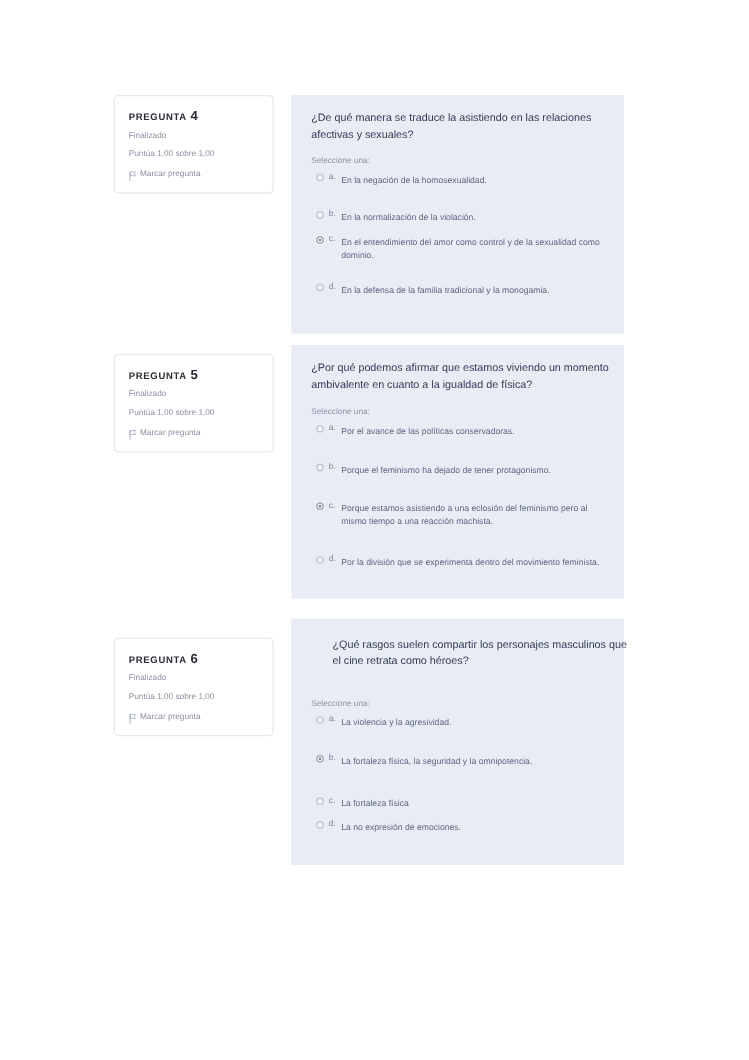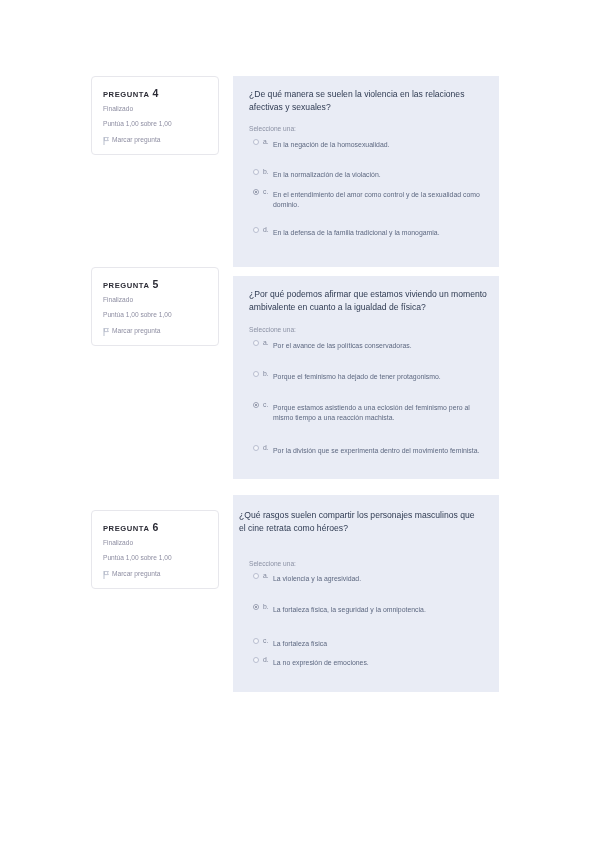--- a/index.html
+++ b/index.html
@@ -157,21 +157,21 @@
             <svg viewBox="0 0 6 8" width="6" height="8" aria-hidden="true">
               <rect x="0.6" y="0" width="0.8" height="8" fill="#a8aec0"></rect>
               <path d="M1.4 0.4 L5.4 0.4 L4.4 2.0 L5.4 3.6 L1.4 3.6 Z" fill="none" stroke="#a8aec0" stroke-width="0.7"></path>
             </svg>
           </span>
           <span>Marcar pregunta</span>
         </div>
       </div>
       <div class="qpanel" style="top:76px;height:191px;padding:0"></div>
       <div style="position:absolute;left:249px;width:238px;top:88px">
-        <p class="qtext">¿De qué manera se suelen la violencia en las relaciones afectivas y sexuales?</p>
+        <p class="qtext">¿De qué manera se traduce la asistiendo en las relaciones afectivas y sexuales?</p>
       </div>
       <div style="position:absolute;left:249px;top:126px">
         <p class="qselect">Seleccione una:</p>
       </div>
       <div class="qopt" style="position:absolute;left:253px;width:232px;top:137px">
         <span class="radio"></span>
         <span class="opt-letter">a.</span>
         <span class="opt-text">En la negación de la homosexualidad.</span>
       </div>
       <div class="qopt" style="position:absolute;left:253px;width:232px;top:167px">
@@ -182,21 +182,21 @@
       <div class="qopt" style="position:absolute;left:253px;width:232px;top:187px">
         <span class="radio checked"></span>
         <span class="opt-letter">c.</span>
         <span class="opt-text">En el entendimiento del amor como control y de la sexualidad como dominio.</span>
       </div>
       <div class="qopt" style="position:absolute;left:253px;width:232px;top:225px">
         <span class="radio"></span>
         <span class="opt-letter">d.</span>
         <span class="opt-text">En la defensa de la familia tradicional y la monogamia.</span>
       </div>
-      <div class="qinfo" style="top:267px">
+      <div class="qinfo" style="top:283px">
         <div class="qinfo-head"><span>PREGUNTA</span><span class="qnum">5</span></div>
         <div class="qinfo-line">Finalizado</div>
         <div class="qinfo-line">Puntúa 1,00 sobre 1,00</div>
         <div class="qinfo-flagrow">
           <span class="flag-icon">
             <svg viewBox="0 0 6 8" width="6" height="8" aria-hidden="true">
               <rect x="0.6" y="0" width="0.8" height="8" fill="#a8aec0"></rect>
               <path d="M1.4 0.4 L5.4 0.4 L4.4 2.0 L5.4 3.6 L1.4 3.6 Z" fill="none" stroke="#a8aec0" stroke-width="0.7"></path>
             </svg>
           </span>
@@ -238,21 +238,21 @@
           <span class="flag-icon">
             <svg viewBox="0 0 6 8" width="6" height="8" aria-hidden="true">
               <rect x="0.6" y="0" width="0.8" height="8" fill="#a8aec0"></rect>
               <path d="M1.4 0.4 L5.4 0.4 L4.4 2.0 L5.4 3.6 L1.4 3.6 Z" fill="none" stroke="#a8aec0" stroke-width="0.7"></path>
             </svg>
           </span>
           <span>Marcar pregunta</span>
         </div>
       </div>
       <div class="qpanel" style="top:495px;height:197px;padding:0"></div>
-      <div style="position:absolute;left:239px;width:238px;top:509px">
+      <div style="position:absolute;left:266px;width:238px;top:509px">
         <p class="qtext">¿Qué rasgos suelen compartir los personajes masculinos que el cine retrata como héroes?</p>
       </div>
       <div style="position:absolute;left:249px;top:561px">
         <p class="qselect">Seleccione una:</p>
       </div>
       <div class="qopt" style="position:absolute;left:253px;width:232px;top:571px">
         <span class="radio"></span>
         <span class="opt-letter">a.</span>
         <span class="opt-text">La violencia y la agresividad.</span>
       </div>

